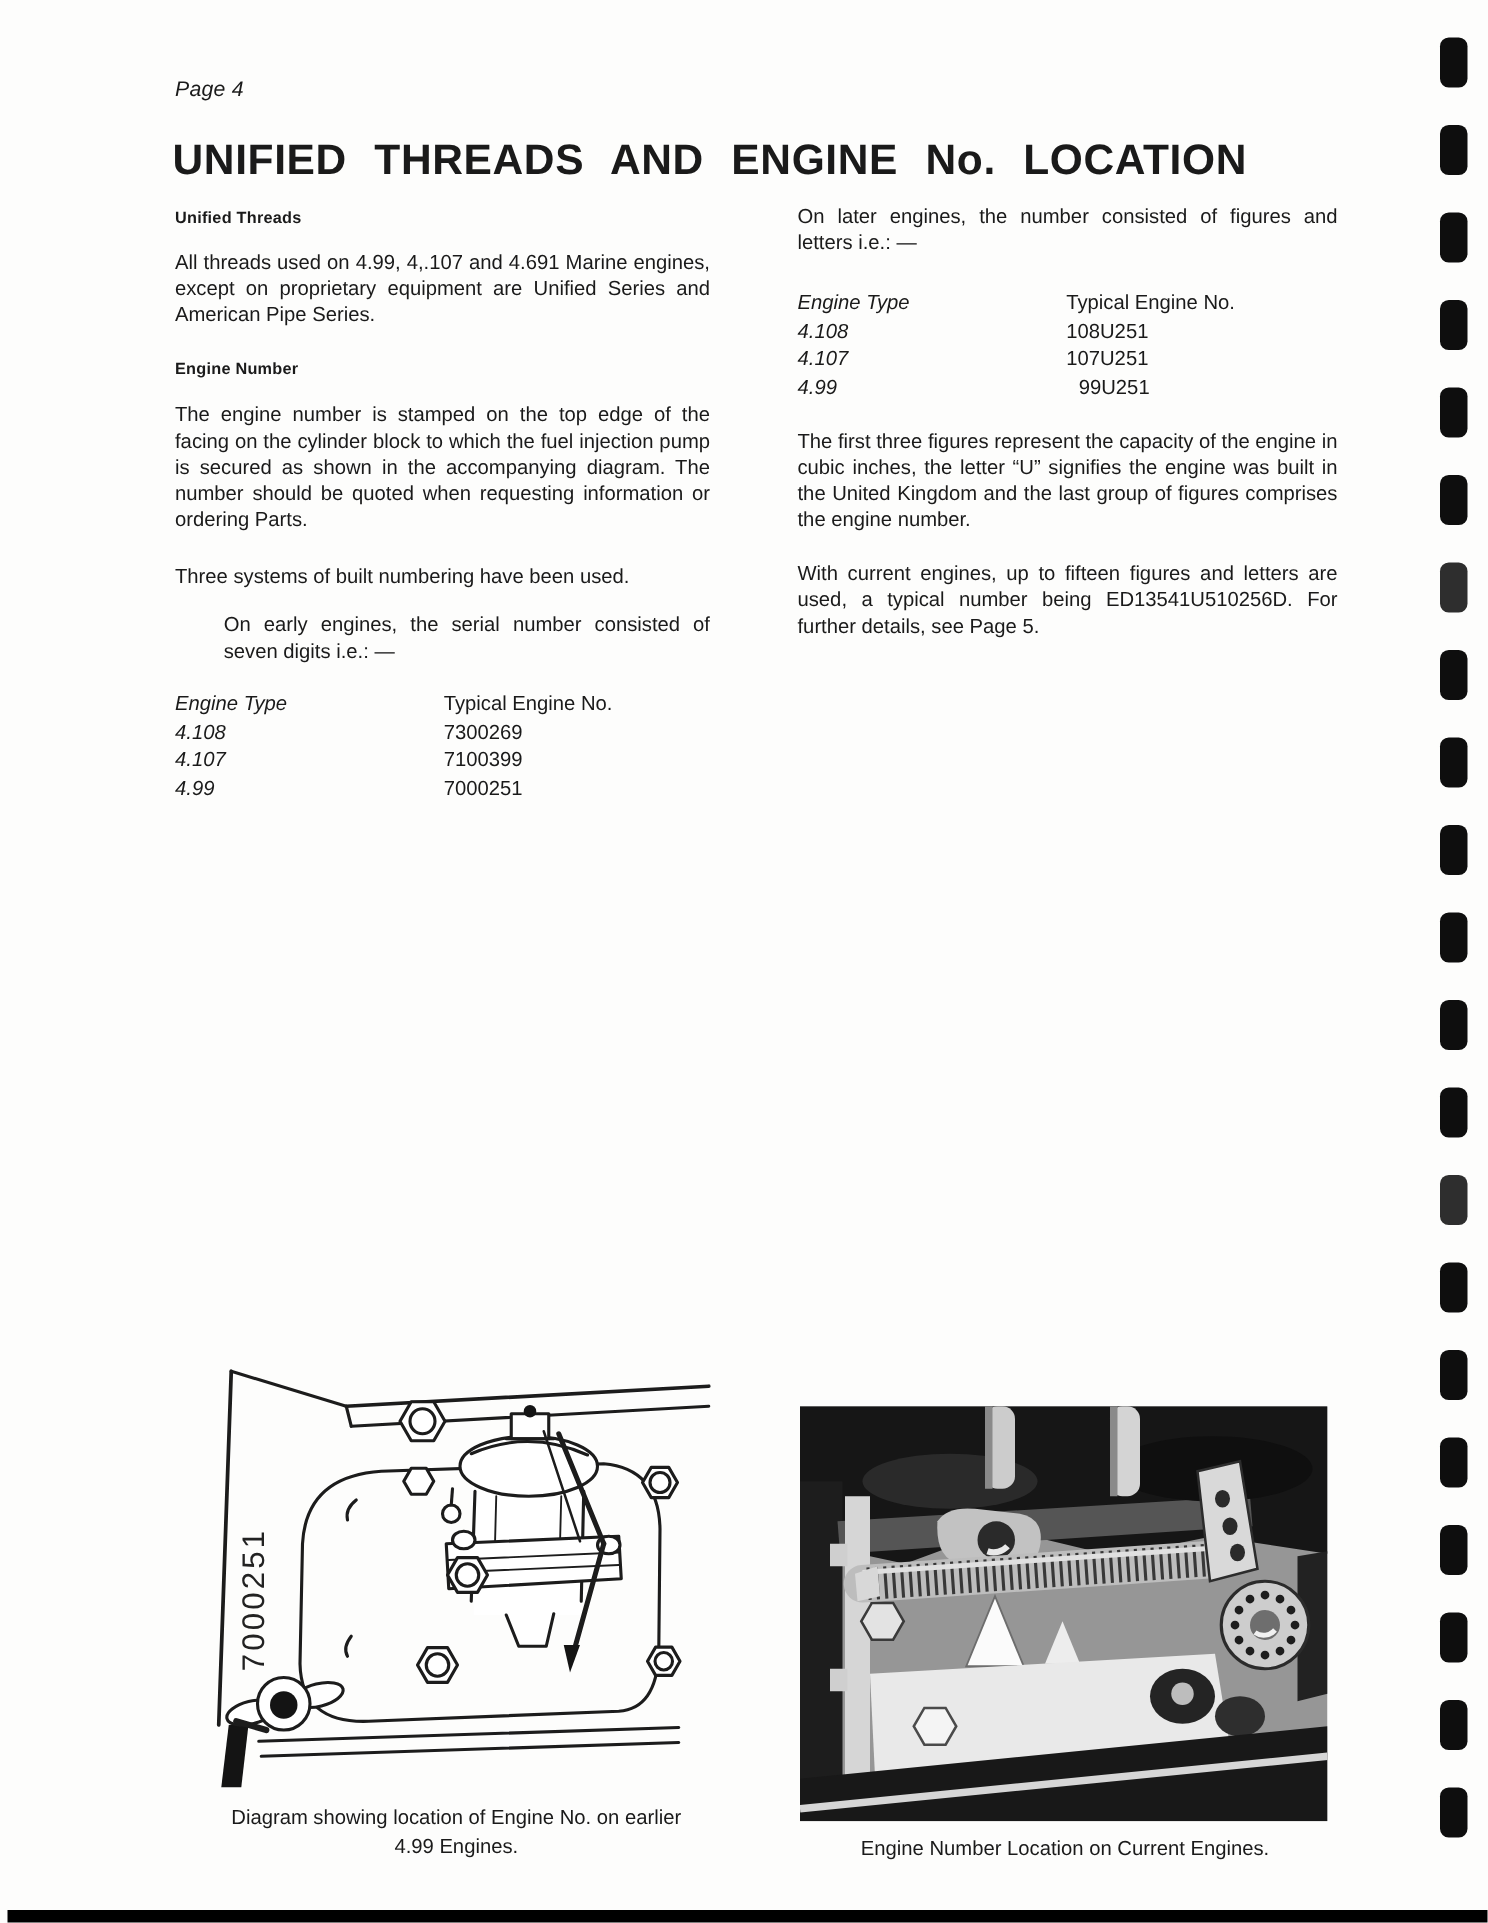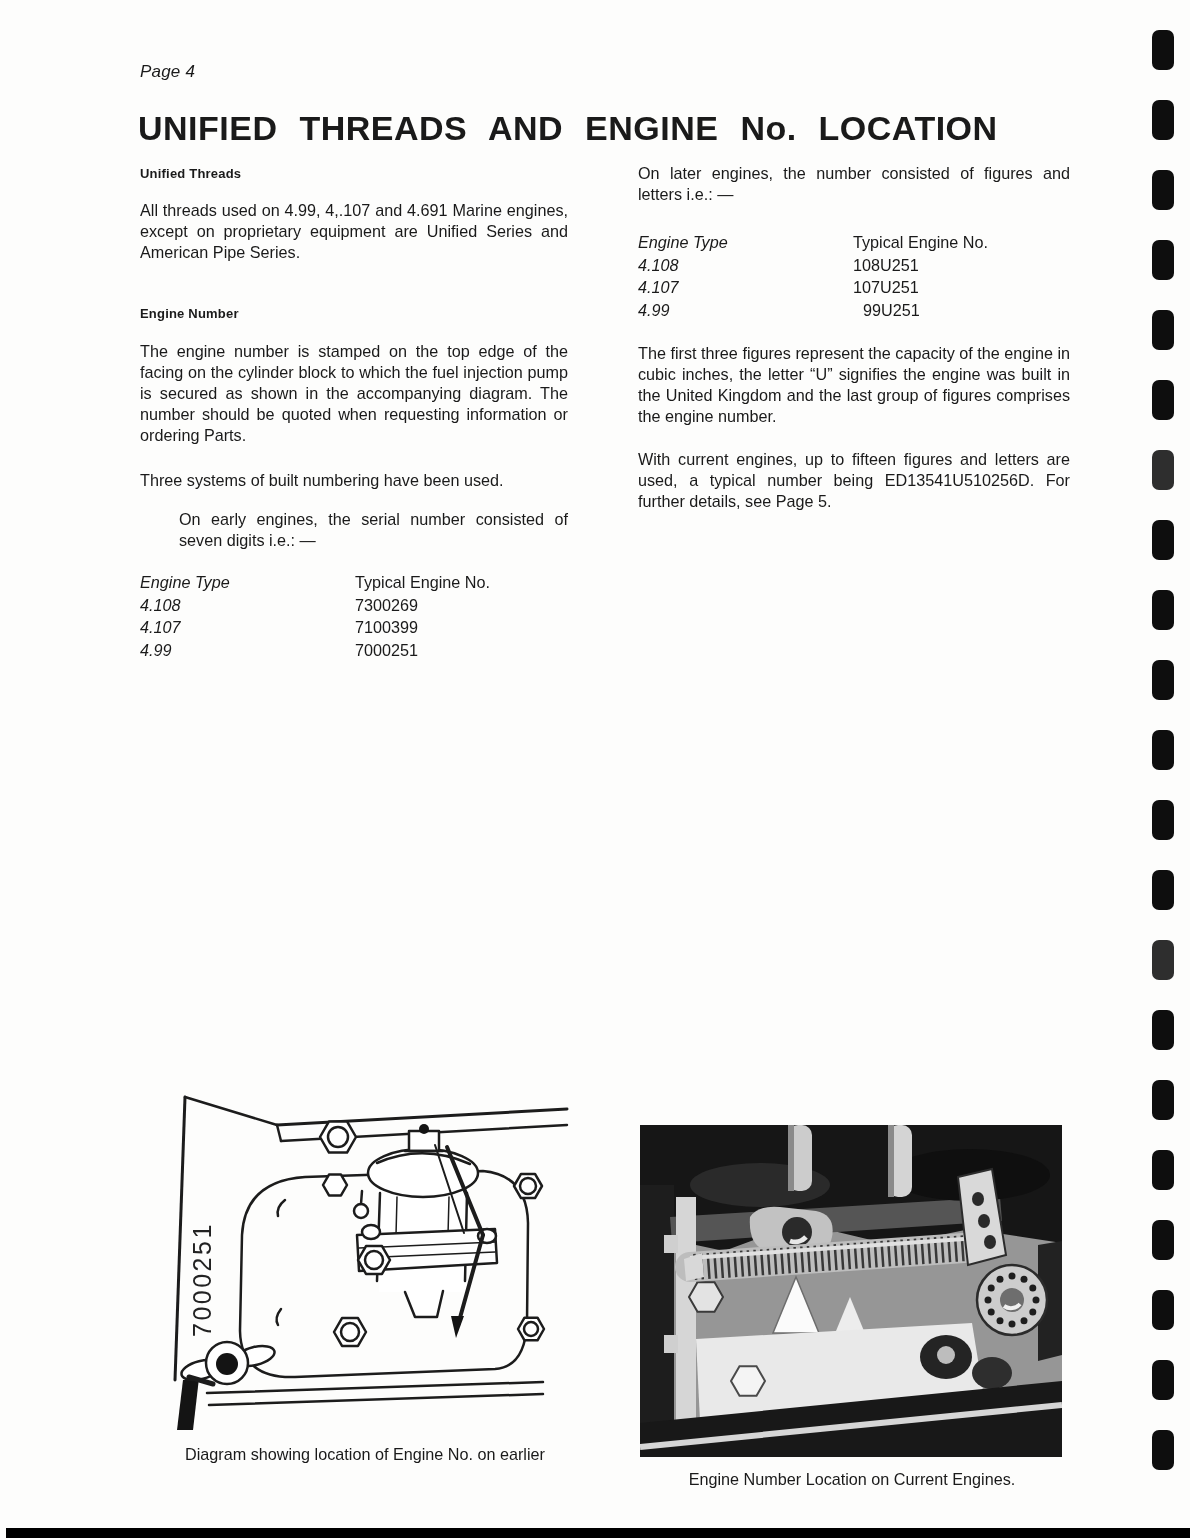--- a/index.html
+++ b/index.html
@@ -20,21 +20,21 @@
     font-size:34px; font-weight:bold;
     letter-spacing:0.5px; word-spacing:12px;
     white-space:nowrap;
   }
   .col{ position:absolute; }
   .col-left{ left:140px; top:166px; width:428px; }
   .col-right{ left:638px; top:163px; width:432px; }
   h2{ font-size:13px; font-weight:bold; letter-spacing:0.2px; }
   p{ font-size:16.2px; line-height:21px; text-align:justify; }
   .p1{ margin-top:19px; }
-  .h2-engine{ margin-top:43px; }
+  .h2-engine{ margin-top:24px; }
   .p2{ margin-top:20px; }
   .p3{ margin-top:24px; }
   .p4{ margin-top:18px;margin-left:39px; }
   .data-table{ font-size:16.2px; }
   .tbl-left{ margin-top:20px; }
   .tbl-right{ margin-top:26px; }
   .trow{ display:flex; line-height:22.5px; }
   .trow .c1{ width:215px; flex:0 0 215px;font-style:italic; }
   .trow .c2{ flex:1; }
   .c2.indent-one{ padding-left:10px; }
@@ -274,20 +274,21 @@
   </g>
 
   <g>
     <polygon points="0,298 422,256 422,332 0,332" fill="#181818"></polygon>
     <path d="M0,322 L422,280" stroke="#d6d6d6" stroke-width="6"></path>
   </g>
 </svg>
 
 <div class="caption caption-left">
   <div>Diagram showing location of Engine No. on earlier</div>
+  <div>4.99 Engines.</div>
 </div>
 <div class="caption caption-right">Engine Number Location on Current Engines.</div>
 
 <div class="binding-holes">
   <div class="binding-hole"></div>
   <div class="binding-hole"></div>
   <div class="binding-hole"></div>
   <div class="binding-hole"></div>
   <div class="binding-hole"></div>
   <div class="binding-hole"></div>

